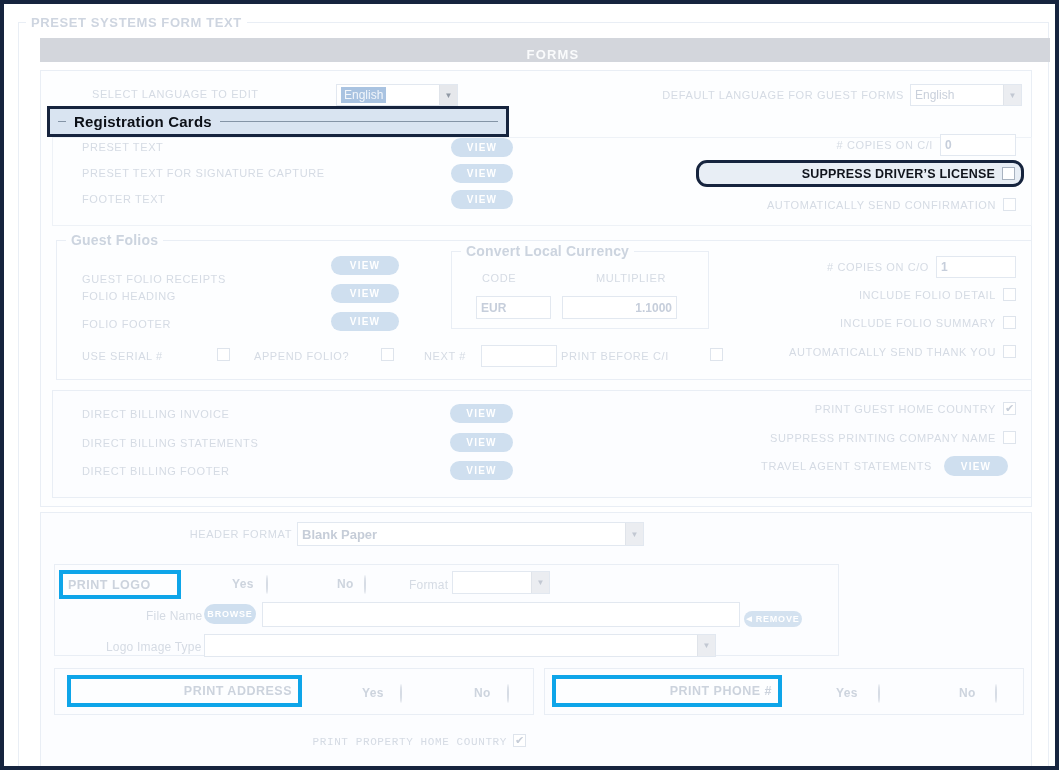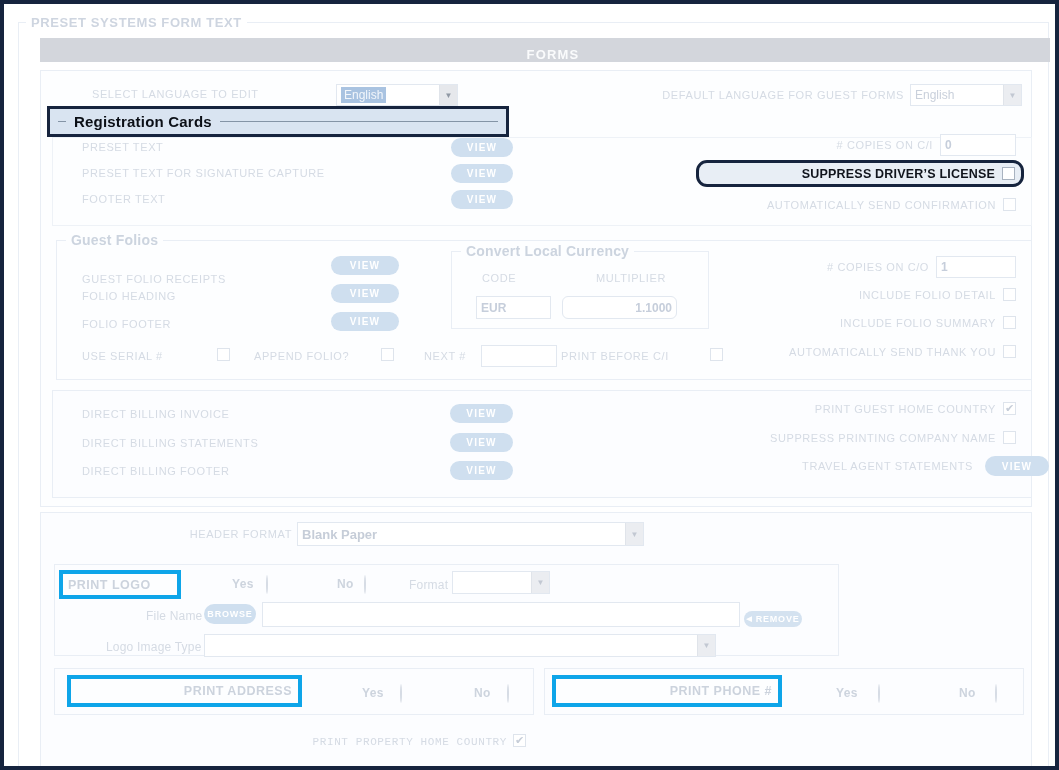--- a/index.html
+++ b/index.html
@@ -109,21 +109,21 @@
   <button class="abs pill" style="left:327px;top:280px;width:68px;height:19px;">VIEW</button>
   <span class="abs lbl" style="left:78px;top:314px;">FOLIO FOOTER</span>
   <button class="abs pill" style="left:327px;top:308px;width:68px;height:19px;">VIEW</button>
 
   
   <div class="abs fs" style="left:447px;top:247px;width:258px;height:78px;"></div>
   <span class="abs legend" style="left:457px;top:239px;">Convert Local Currency</span>
   <span class="abs lbl" style="left:478px;top:268px;">CODE</span>
   <span class="abs lbl" style="left:592px;top:268px;">MULTIPLIER</span>
   <input class="abs inp" style="left: 472px; top: 292px; width: 75px; height: 23px;" value="EUR">
-  <input class="abs inp r" style="left: 558px; top: 292px; width: 115px; height: 23px; border-radius: 6px;" value="1.1000">
+  <input class="abs inp r" style="left: 558px; top: 292px; width: 115px; height: 23px;" value="1.1000">
 
   <div class="abs rrow" style="left:700px;top:252px;width:312px;">
     <span class="lbl"># COPIES ON C/O</span>
     <input class="inp" style="width: 80px; height: 22px;" value="1">
   </div>
   <div class="abs rrow" style="left:700px;top:284px;width:312px;">
     <span class="lbl">INCLUDE FOLIO DETAIL</span>
     <span class="cb"></span>
   </div>
   <div class="abs rrow" style="left:700px;top:312px;width:312px;">
@@ -155,21 +155,21 @@
   <button class="abs pill" style="left:446px;top:457px;width:63px;height:19px;">VIEW</button>
 
   <div class="abs rrow" style="left:700px;top:398px;width:312px;">
     <span class="lbl">PRINT GUEST HOME COUNTRY</span>
     <span class="cb checked">✔</span>
   </div>
   <div class="abs rrow" style="left:660px;top:427px;width:352px;">
     <span class="lbl">SUPPRESS PRINTING COMPANY NAME</span>
     <span class="cb"></span>
   </div>
-  <div class="abs rrow" style="left:733px;top:452px;width:312px;gap:12px;">
+  <div class="abs rrow" style="left:692px;top:452px;width:312px;gap:12px;">
     <span class="lbl">TRAVEL AGENT STATEMENTS</span>
     <button class="pill" style="width:64px;height:20px;">VIEW</button>
   </div>
 
   
   <div class="abs fs" style="left:36px;top:508px;width:992px;height:258px;background:#fcfdff;"></div>
 
   <span class="abs lbl" style="left:120px;top:524px;width:168px;text-align:right;">HEADER FORMAT</span>
   <div class="abs dd" style="left:293px;top:518px;width:347px;height:24px;">
     <span class="val b">Blank Paper</span>

